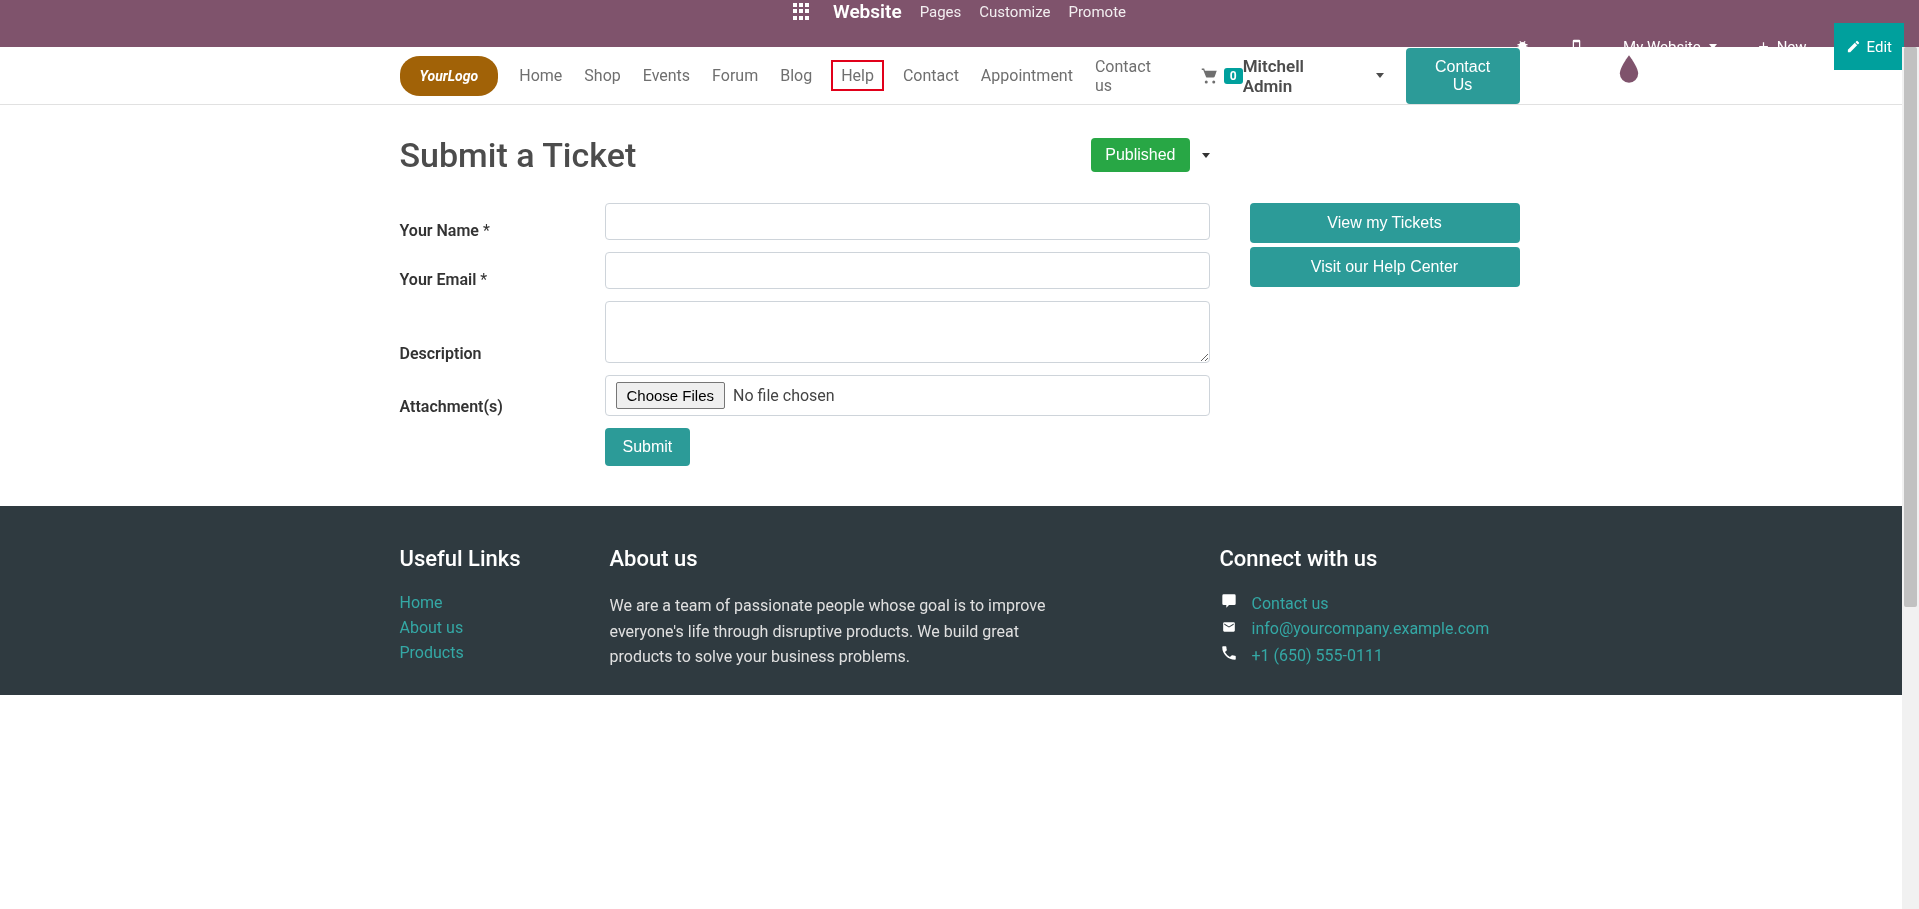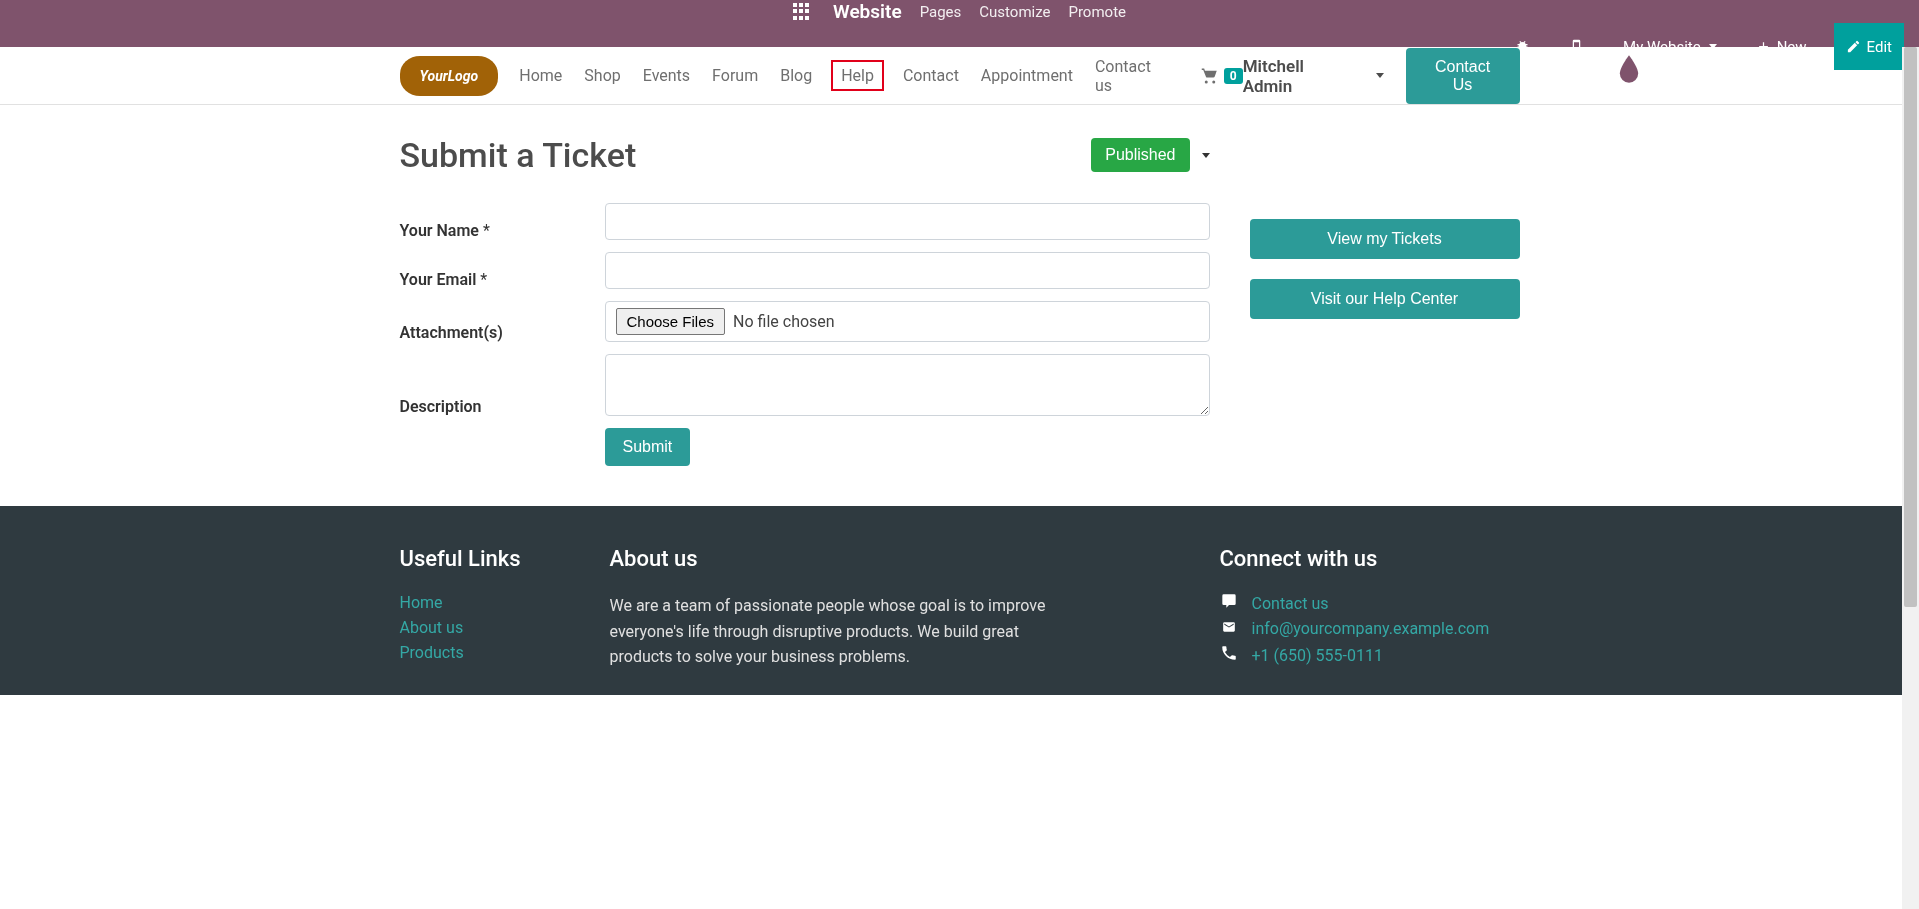--- a/index.html
+++ b/index.html
@@ -28,21 +28,21 @@
 .user-menu { font-weight: 600; color: #4c4c4c; font-size: 17px; cursor: pointer; display: flex; align-items: center; gap: 18px; }
 .caret-dark { border-top-color: #4c4c4c; }
 .btn { border: none; padding: 10px 18px; border-radius: 4px; font-size: 16px; cursor: pointer; color: #fff; }
 .btn-teal { background: #2C9B98; }
 .btn-green { background: #28a745; padding: 8px 14px; font-size: 16px; }
 .drop-indicator { position: absolute; right: -110px; top: 8px; }
 .drop-svg { width: 22px; height: 28px; fill: #7F536C; }
 
 .page-body { max-width: 1140px; margin: 0 auto; padding: 30px 10px 40px; display: flex; gap: 40px; }
 .main-col { flex: 1; }
-.side-col { width: 270px; display: flex; flex-direction: column; gap: 20px; margin-top: 8px; }
+.side-col { width: 270px; display: flex; flex-direction: column; gap: 4px; margin-top: 8px; }
 .page-title-row { display: flex; align-items: center; margin-bottom: 28px; }
 .page-title { font-size: 34px; color: #4c4c4c; font-weight: 500; flex: 1; }
 .publish-wrap { display: flex; align-items: center; gap: 10px; }
 .caret-darker { border-top-color: #333; }
 
 .form-row { display: flex; margin-bottom: 12px; align-items: flex-end; }
 .form-label { width: 205px; font-weight: 600; font-size: 16px; color: #333; padding-top: 7px; }
 .form-label .req { font-weight: normal; }
 .form-control { flex: 1; border: 1px solid #ced4da; border-radius: 4px; padding: 9px 12px; font-size: 15px; }
 textarea.form-control { height: 62px; resize: both; }
@@ -166,29 +166,29 @@
 
     <div class="form-row">
       <div class="form-label"><span>Your Name</span> <span class="req">*</span></div>
       <input class="form-control" type="text" style="">
     </div>
     <div class="form-row">
       <div class="form-label"><span>Your Email</span> <span class="req">*</span></div>
       <input class="form-control" type="text" style="">
     </div>
     <div class="form-row">
+      <div class="form-label">Description</div>
+      <textarea class="form-control" style=""></textarea>
+    </div>
+    <div class="form-row">
       <div class="form-label">Attachment(s)</div>
       <div class="file-wrap">
         <button class="file-btn">Choose Files</button>
         <span class="file-text">No file chosen</span>
       </div>
-    </div>
-    <div class="form-row">
-      <div class="form-label">Description</div>
-      <textarea class="form-control" style=""></textarea>
     </div>
     <div class="submit-row">
       <button class="btn btn-teal">Submit</button>
     </div>
   </div>
 
   <div class="side-col">
     <div style="height:56px"></div>
     <button class="side-btn">View my Tickets</button>
     <button class="side-btn">Visit our Help Center</button>

